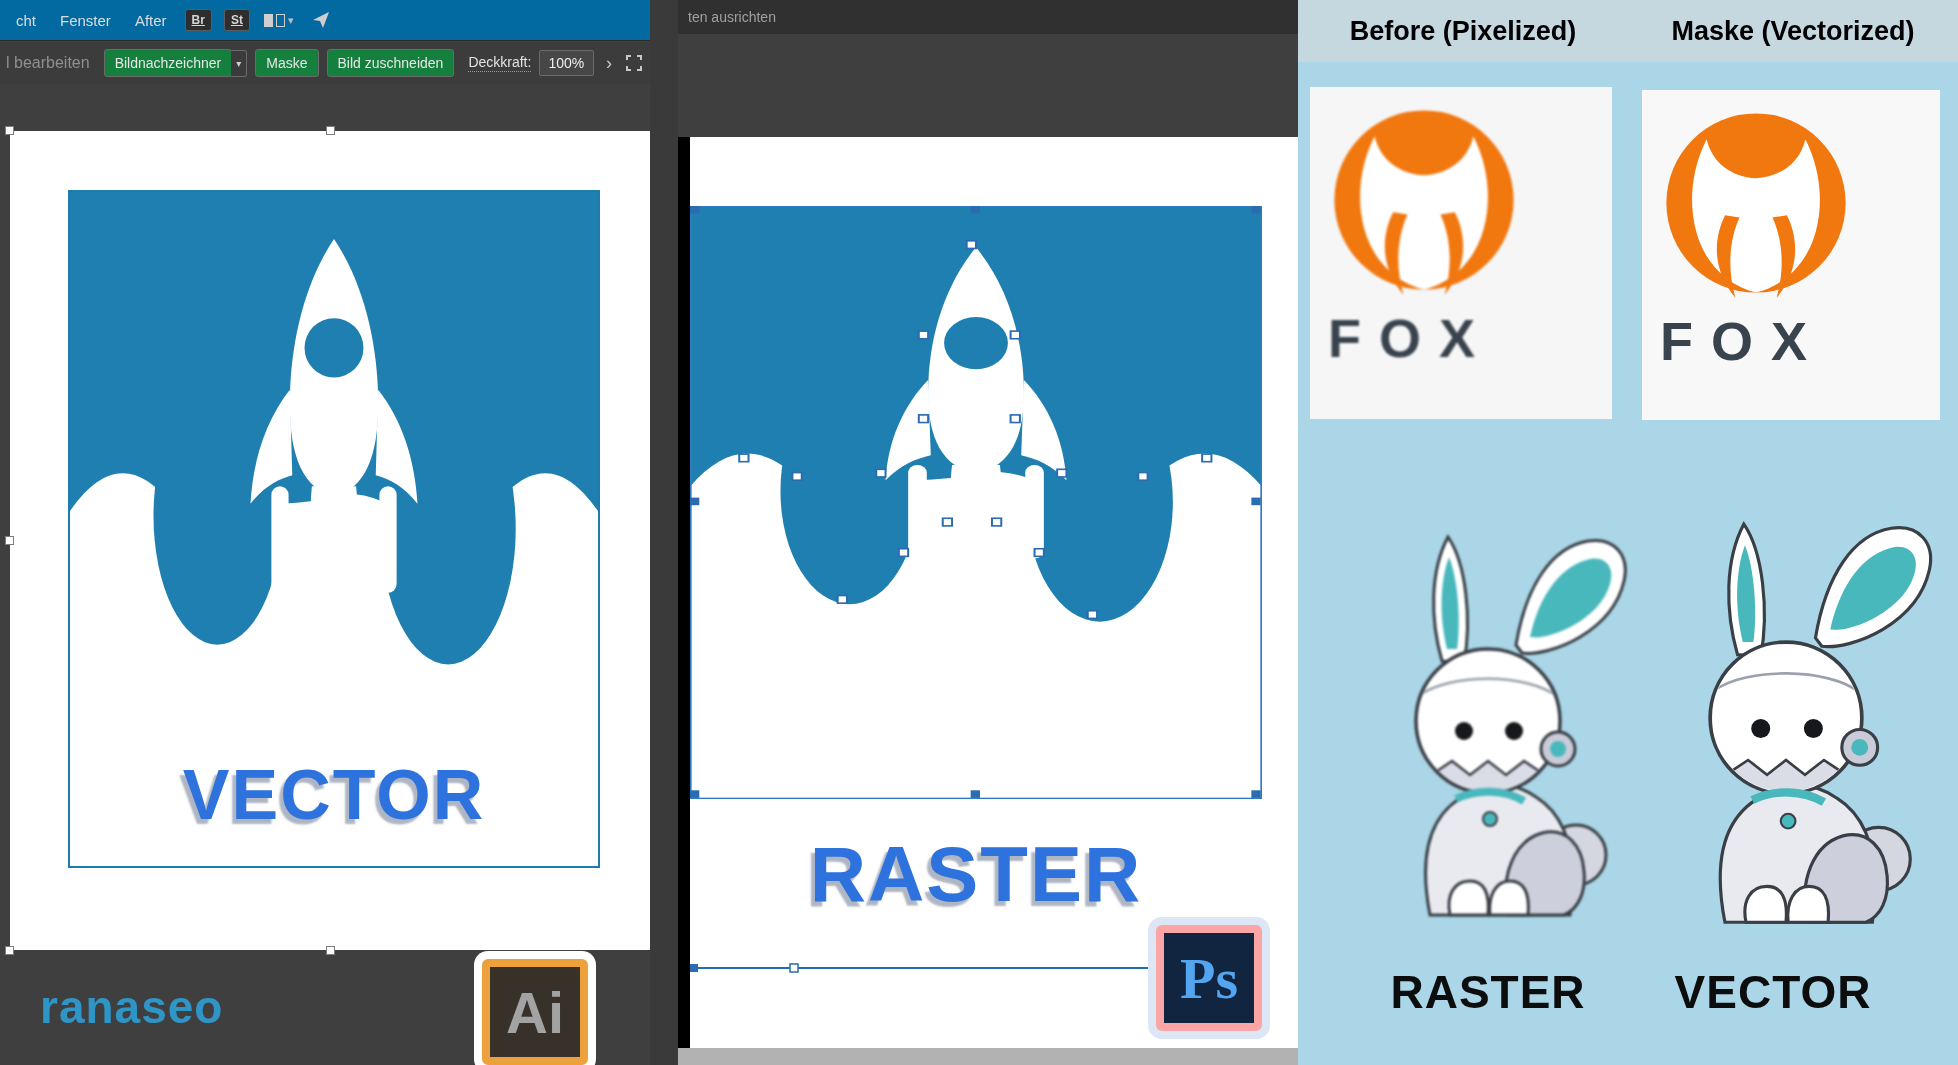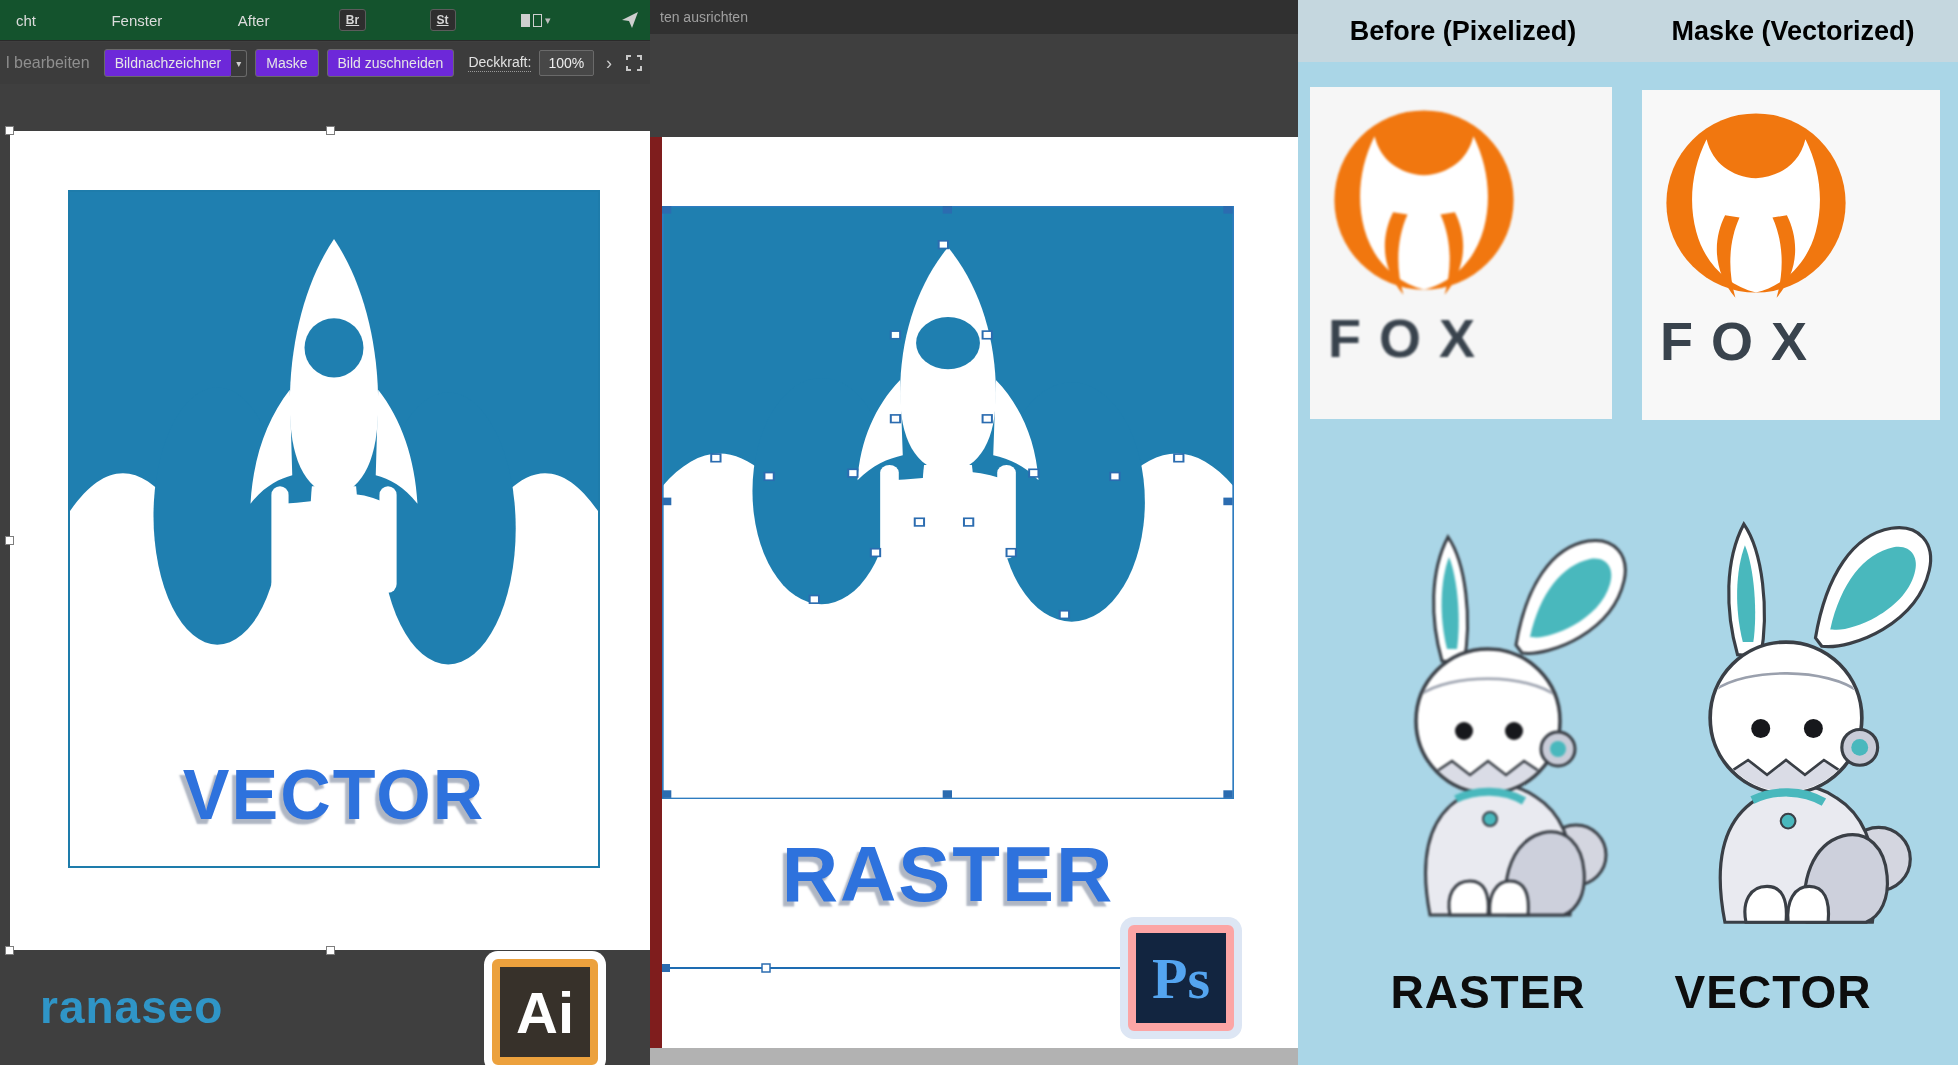--- a/index.html
+++ b/index.html
@@ -2,35 +2,35 @@
 <html><head>
 <meta charset="utf-8">
 <style>
   * { margin:0; padding:0; box-sizing:border-box; }
   html,body { background:#222; }
   body { font-family:"Liberation Sans", sans-serif; }
   .root { position:relative; width:1958px; height:1065px; overflow:hidden; background:#3a3a3a; }
 
   
   .ai-panel { position:absolute; left:0; top:0; width:650px; height:1065px; background:#3f3f3f; }
-  .menubar { position:absolute; left:0; top:0; width:650px; height:41px; background:#14532d;
-             border-bottom:1px solid #2a2a2a; display:flex; align-items:center; gap:0; padding-left:4px;justify-content:space-between; }
+  .menubar { position:absolute; left:0; top:0; width:650px; height:41px; background:#0369a1;
+             border-bottom:1px solid #2a2a2a; display:flex; align-items:center; gap:0; padding-left:4px; }
   .menu-item { color:#dcdcdc; font-size:15px; padding:0 12px; line-height:41px; cursor:default; }
   .mini-badge { display:inline-block; background:#2e2e2e; border:1px solid #5c5c5c; border-radius:3px;
                 color:#d6d6d6; font-size:12px; font-weight:bold; padding:3px 6px; margin:0 6px;text-decoration:underline; }
   .arrange-icon { display:inline-flex; align-items:center; gap:3px; margin:0 8px; }
   .arrange-icon .sq { width:9px; height:13px; background:#cfcfcf; display:inline-block; }
   .arrange-icon .sq2 { width:9px; height:13px; border:1px solid #cfcfcf; display:inline-block; }
   .chev-glyph { color:#bdbdbd; font-size:11px; }
   .share-wrap { margin:0 10px; display:inline-flex; }
 
   .toolbar { position:absolute; left:0; top:42px; width:650px; height:42px; background:#3c3c3c;
              display:flex; align-items:center; gap:8px; padding:0 6px; }
   .tb-partial { color:#8f8f8f; font-size:16px; margin-right:6px; white-space:nowrap; }
-  .tb-btn { background:#6d28d9; border:1px solid #6a6a6a; border-radius:3px; color:#e6e6e6;
+  .tb-btn { background:#15803d; border:1px solid #6a6a6a; border-radius:3px; color:#e6e6e6;
             font-size:14px; padding:5px 10px; font-family:"Liberation Sans",sans-serif; white-space:nowrap; }
   .tb-btn-chev { background:#3b3b3b; border:1px solid #6a6a6a; border-left:none; border-radius:0 3px 3px 0;
             color:#cfcfcf; font-size:10px; padding:7px 5px; margin-left:-9px; }
   .tb-label { color:#e2e2e2; font-size:14px; border-bottom:1px dotted #9a9a9a; padding-bottom:1px; margin-left:6px; white-space:nowrap; }
   .tb-field { background:#474747; border:1px solid #6a6a6a; border-radius:2px; color:#eeeeee;
               font-size:14px; padding:4px 8px; width:62px; }
   .tb-expand { color:#cccccc; font-size:18px; padding:0 4px; background:none; border:none; }
   .tb-crop-icon { margin-left:auto; display:inline-flex; }
 
   .ai-canvas { position:absolute; left:0; top:84px; width:650px; height:981px; background:#3f3f3f; }
@@ -39,25 +39,25 @@
                  border:2px solid #1e7cab; }
   .logo-square svg { display:block; width:100%; height:100%; }
   .caption { position:absolute; width:100%; text-align:center; font-weight:800; color:#2e72dd;
              letter-spacing:2px; }
   .caption-vector { top:563px; font-size:70px; text-shadow:-4px 5px 2px rgba(110,122,145,0.55); }
   .handle { position:absolute; width:9px; height:9px; background:#ffffff; border:1px solid #7d7d7d; }
   .watermark { position:absolute; left:40px; top:896px; font-size:46px; font-weight:bold;
                color:#2e9fd6; opacity:.9; letter-spacing:1px; }
   .adobe-badge { position:absolute; display:flex; align-items:center; justify-content:center;
                  width:106px; height:106px; border-radius:6px; font-weight:800; font-size:58px; }
-  .ai-badge { left:482px; top:828px; border:8px solid #eca13d; background:#37312a; color:#ffffff;
+  .ai-badge { left:472px; top:828px; border:8px solid #eca13d; background:#37312a; color:#a3a3a3;
               box-shadow:0 0 0 8px #ffffff; }
 
   
-  .ps-panel { position:absolute; left:650px; top:0; width:648px; height:1065px; background:#7f1d1d; }
+  .ps-panel { position:absolute; left:678px; top:0; width:648px; height:1065px; background:#000000; }
   .ps-topbar { position:absolute; left:0; top:0; width:648px; height:34px; background:#303030;
                display:flex; align-items:center; }
   .ps-topbar span { color:#a0a0a0; font-size:14px; margin-left:10px; white-space:nowrap; }
   .ps-midbar { position:absolute; left:0; top:34px; width:648px; height:103px; background:#3f3f3f; }
   .ps-canvas { position:absolute; left:12px; top:137px; width:636px; height:911px; background:#ffffff; }
   .ps-bottom { position:absolute; left:0; top:1048px; width:648px; height:17px; background:#b2b2b2; }
   .traced-square { position:absolute; left:0; top:69px; width:572px; height:593px; }
   .traced-square svg { display:block; width:100%; height:100%; }
   .caption-raster { top:692px; font-size:78px; text-shadow:-4px 5px 2px rgba(110,122,145,0.55); }
   .path-line { position:absolute; left:0; top:823px; width:572px; height:16px; }

